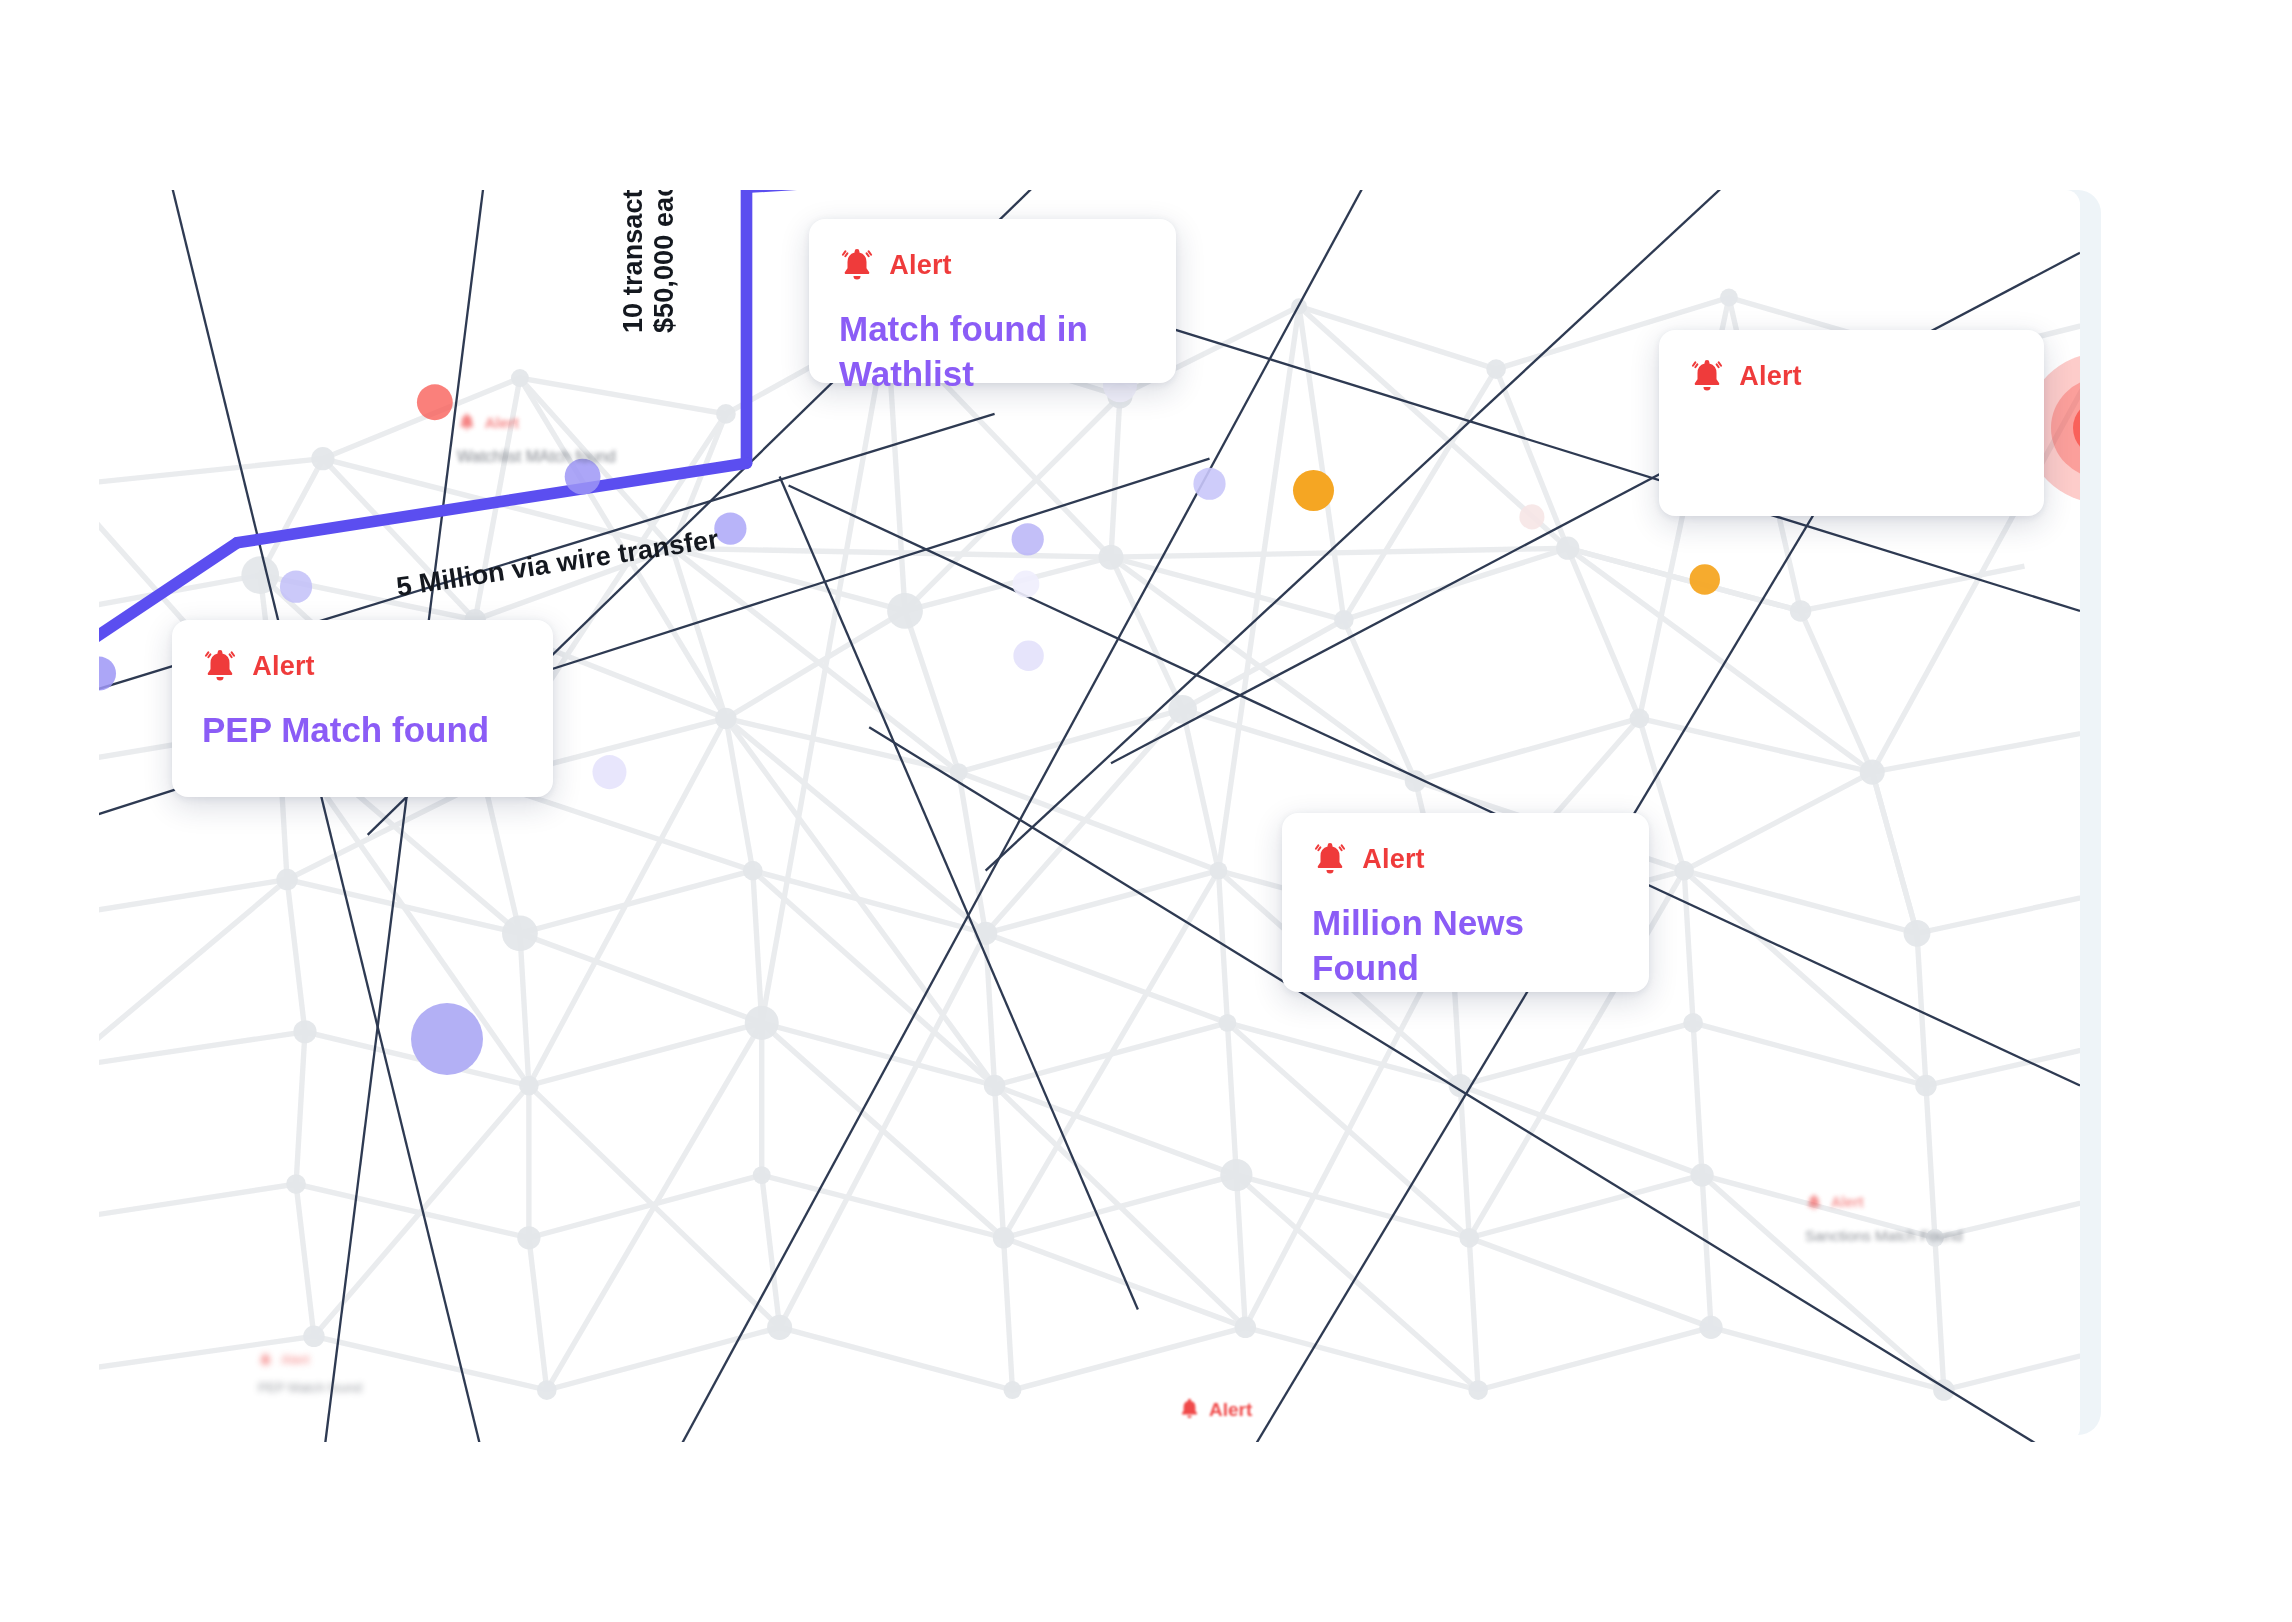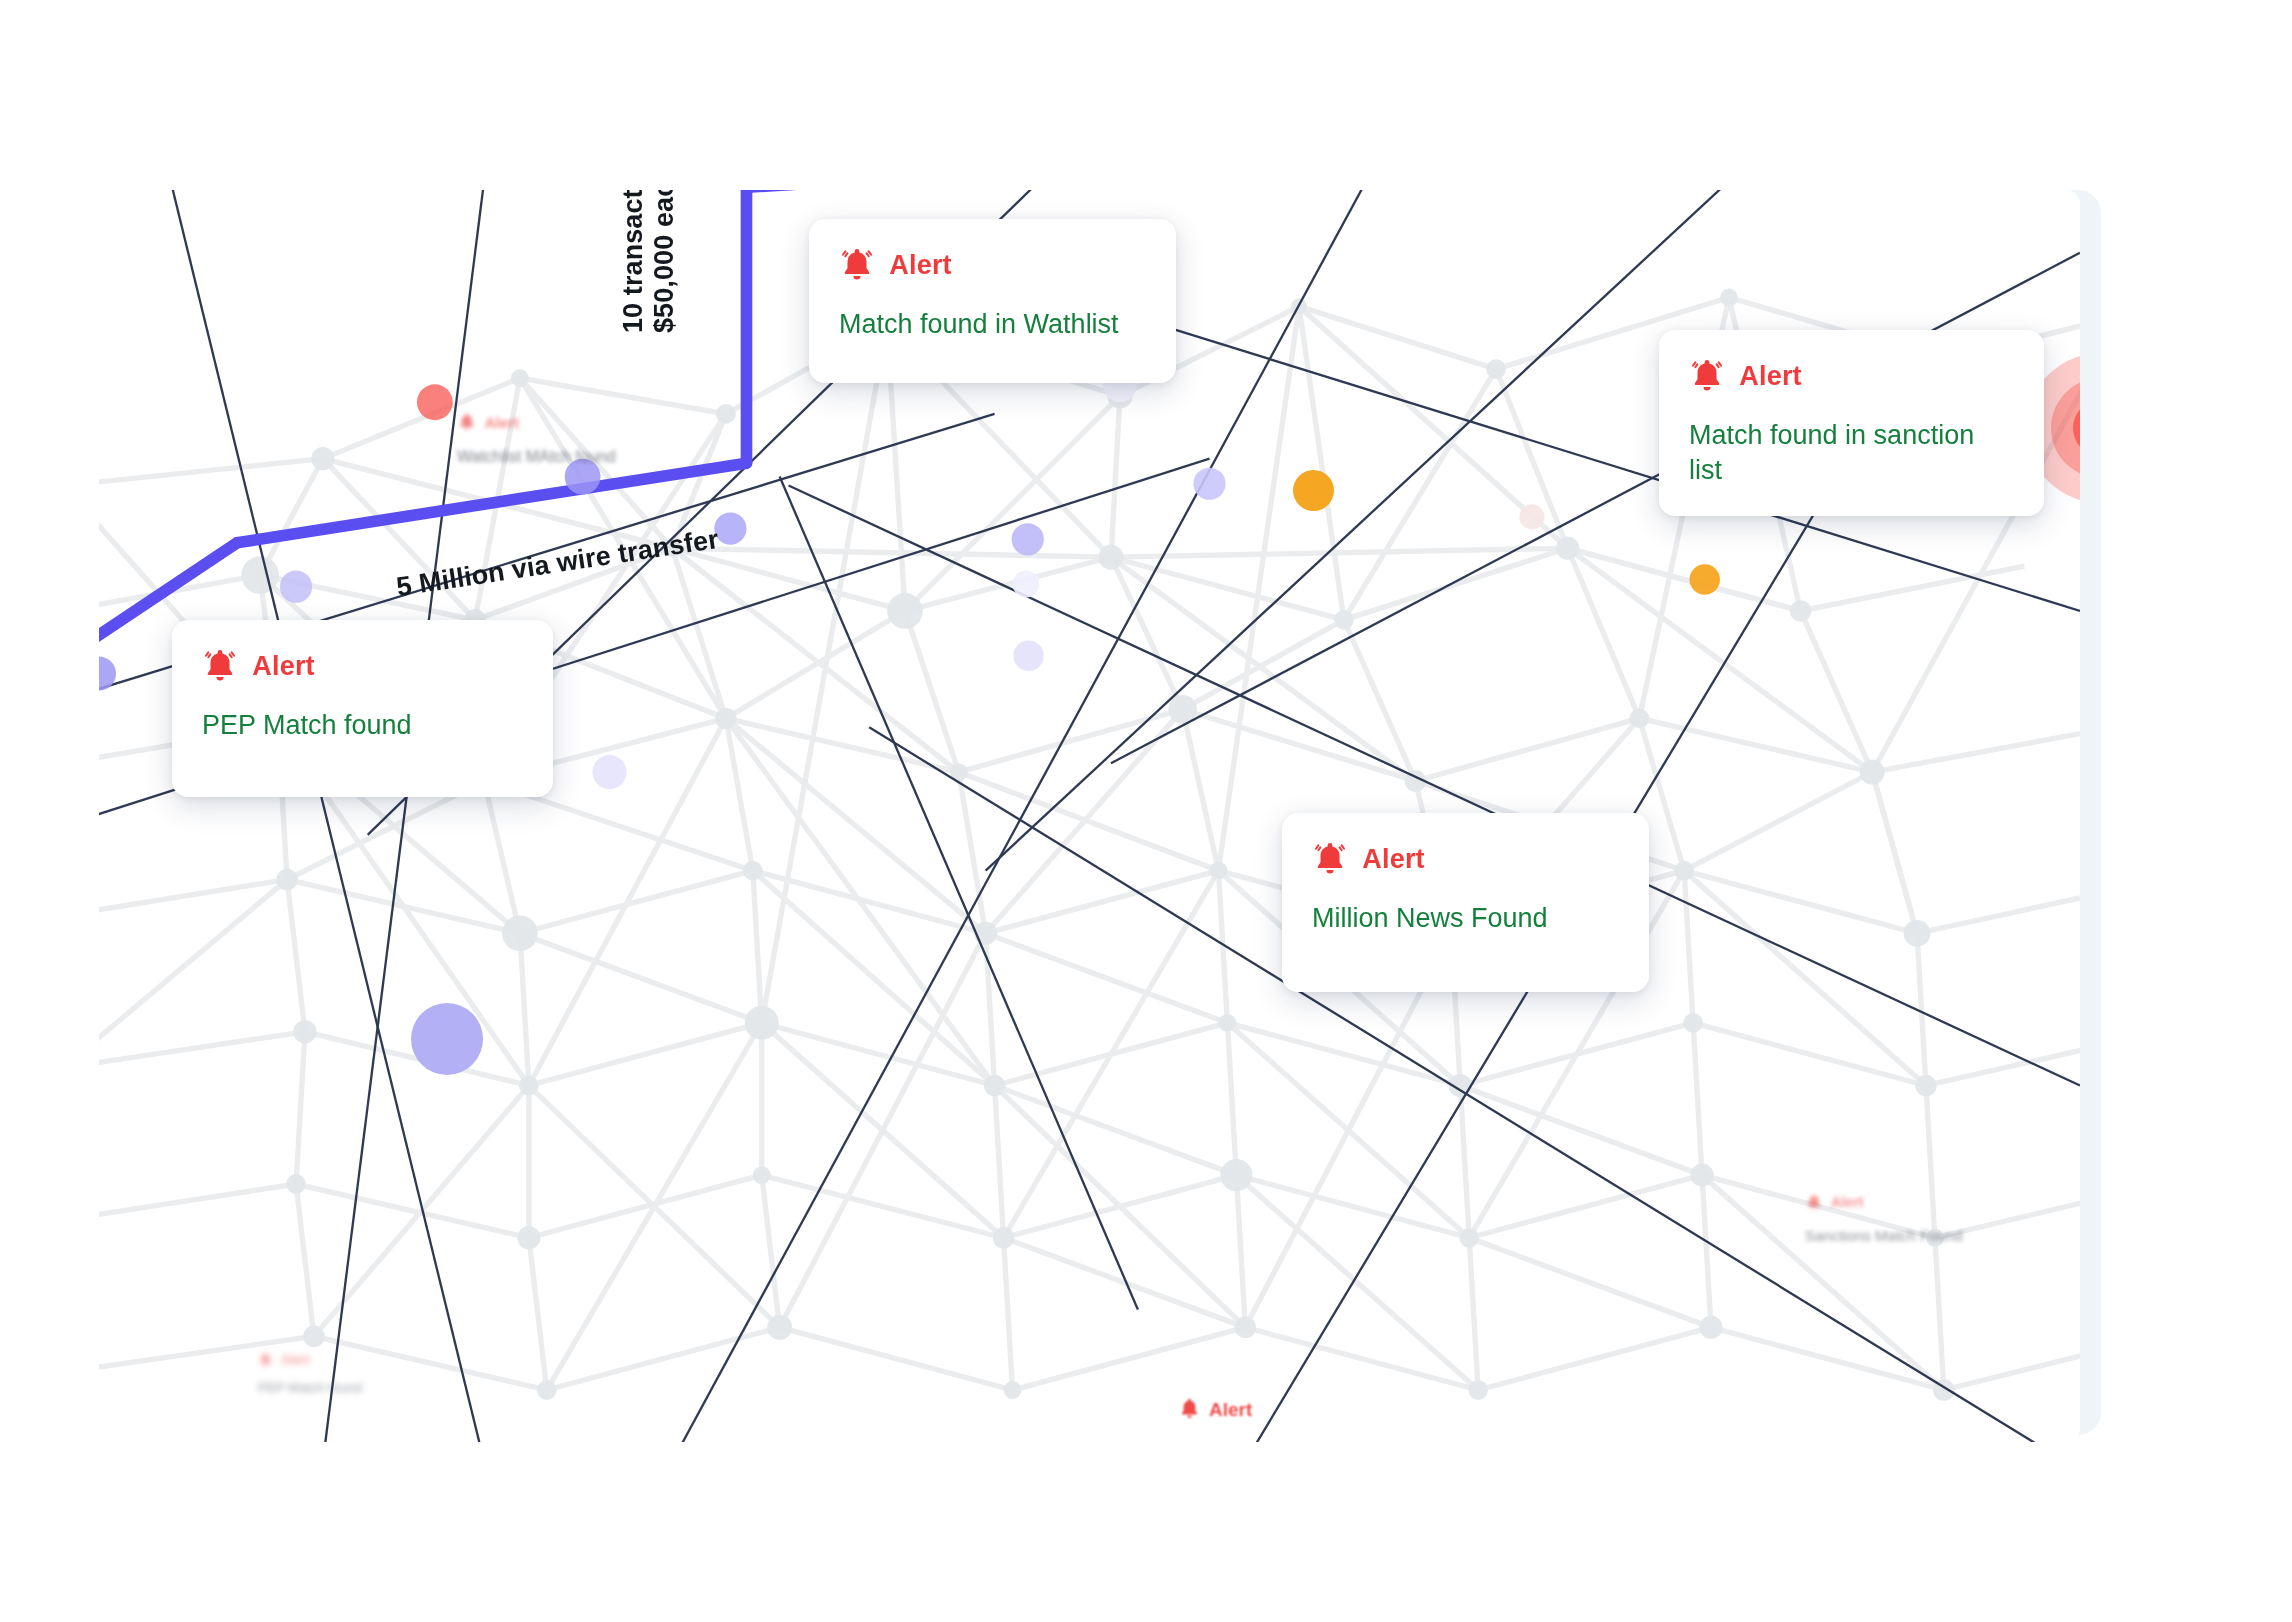--- a/index.html
+++ b/index.html
@@ -40,21 +40,21 @@
     padding:27px 30px 30px 30px;
     box-sizing:border-box;
   }
   .alert-head{display:flex;align-items:center;gap:14.3px;margin-bottom:23px;}
   .bell{width:36px;height:38px;display:block;flex:none;}
   .alert-word{
     color:#ef3b3b;font-size:27px;font-weight:700;letter-spacing:0.2px;
     line-height:1;
   }
   .alert-body{
-    color:#15803d;font-size:27px;line-height:1.28;font-weight:400;
+    color:#8b5cf6;font-size:35px;line-height:1.28;font-weight:700;
   }
 
   
   .ghost-card{
     position:absolute;
     background:transparent;
   }
   .ghost-head{display:flex;align-items:center;gap:8px;}
   .ghost-word{color:#ef3b3b;font-weight:700;line-height:1;}
   .ghost-body{color:#303743;line-height:1.3;margin-top:14.3px;}
@@ -307,21 +307,20 @@
 <div class="alert-card" style="left:1659px;top:330px;width:385px;height:186px;">
   <div class="alert-head">
     <svg class="bell" viewBox="0 0 28 30" fill="#ef3b3b">
       <path d="M14 2.4a1.9 1.9 0 0 1 1.9 1.9v.9a7.7 7.7 0 0 1 5.6 7.4v4.9l2 3.1a1 1 0 0 1-.85 1.6H5.35a1 1 0 0 1-.85-1.6l2-3.1v-4.9a7.7 7.7 0 0 1 5.6-7.4v-.9A1.9 1.9 0 0 1 14 2.4z"></path>
       <path d="M11.2 23.6h5.6a2.8 2.8 0 0 1-5.6 0z"></path>
       <path d="M4.8 4.2 2.9 6.9M6.4 5.8 4.8 8.1" stroke="#ef3b3b" stroke-width="1.6" stroke-linecap="round" fill="none"></path>
       <path d="M23.2 4.2l1.9 2.7M21.6 5.8l1.6 2.3" stroke="#ef3b3b" stroke-width="1.6" stroke-linecap="round" fill="none"></path>
     </svg>
     <span class="alert-word">Alert</span>
   </div>
-  <div class="alert-body">Match found in sanction list</div>
 </div>
 
 <div class="alert-card" style="left:172px;top:620px;width:381px;height:177px;">
   <div class="alert-head">
     <svg class="bell" viewBox="0 0 28 30" fill="#ef3b3b">
       <path d="M14 2.4a1.9 1.9 0 0 1 1.9 1.9v.9a7.7 7.7 0 0 1 5.6 7.4v4.9l2 3.1a1 1 0 0 1-.85 1.6H5.35a1 1 0 0 1-.85-1.6l2-3.1v-4.9a7.7 7.7 0 0 1 5.6-7.4v-.9A1.9 1.9 0 0 1 14 2.4z"></path>
       <path d="M11.2 23.6h5.6a2.8 2.8 0 0 1-5.6 0z"></path>
       <path d="M4.8 4.2 2.9 6.9M6.4 5.8 4.8 8.1" stroke="#ef3b3b" stroke-width="1.6" stroke-linecap="round" fill="none"></path>
       <path d="M23.2 4.2l1.9 2.7M21.6 5.8l1.6 2.3" stroke="#ef3b3b" stroke-width="1.6" stroke-linecap="round" fill="none"></path>
     </svg>

